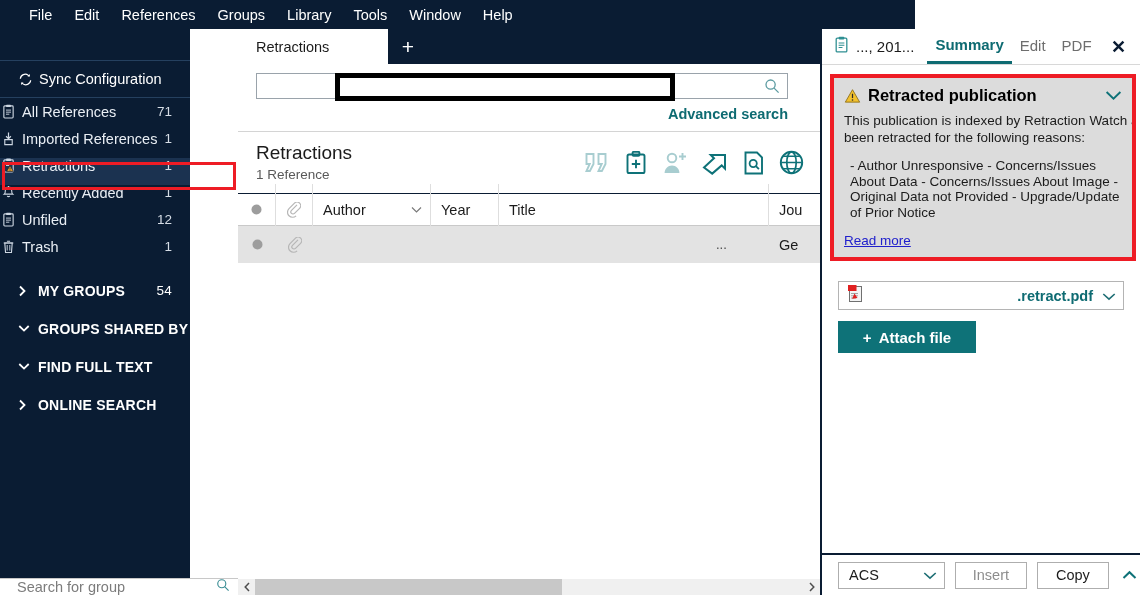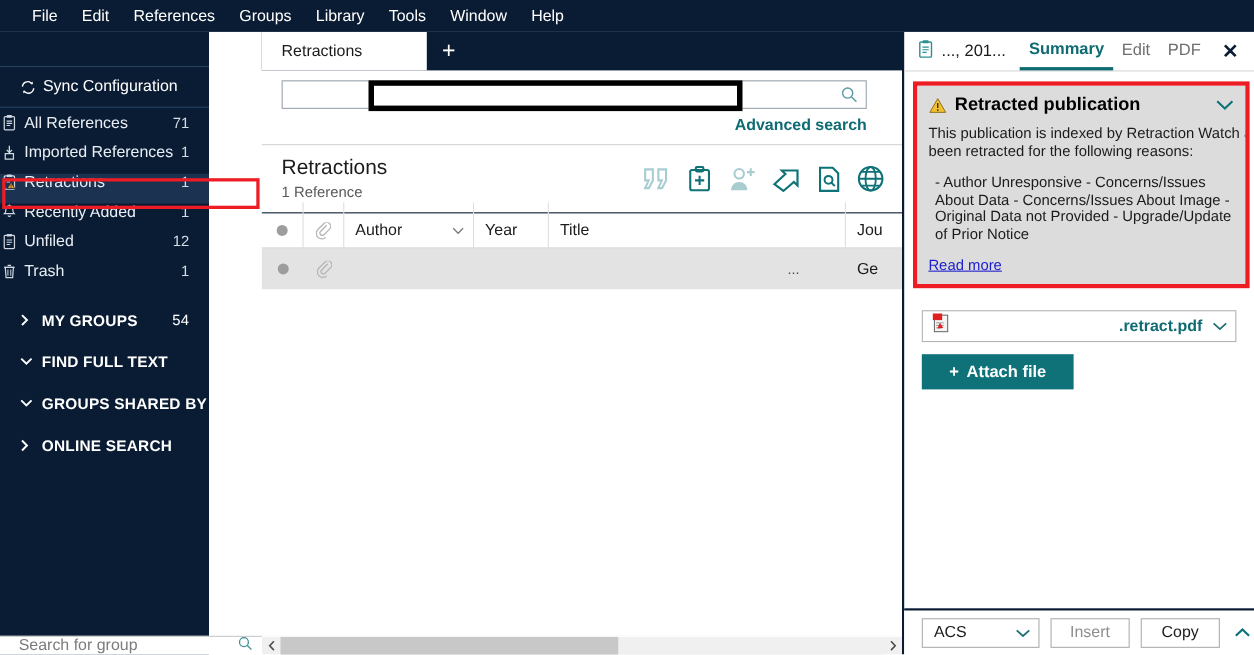--- a/index.html
+++ b/index.html
@@ -11,21 +11,21 @@
   }
   #app {
     position: relative;
     width: 1140px; height: 595px;
     background: #ffffff;
   }
 
   
   .menubar {
     position: absolute; left: 0; top: 0;
-    width: 1140px; height: 29px;
+    width: 915px; height: 29px;
     background: #0a1c33;
     display: flex; align-items: center;
     padding-left: 18px;
     z-index: 5;
   }
   .menu-item {
     color: #ffffff;
     font-size: 14.5px;
     padding: 2px 11px;
     line-height: 18px;
@@ -476,31 +476,31 @@
         <span class="glbl">MY GROUPS</span>
         <span class="gcnt">54</span>
       </div>
 
       <div class="group-row">
         <span class="chev">
           <svg width="12" height="9" viewBox="0 0 12 9">
               <path d="M1.3 2L6 6.6 10.7 2" fill="none" stroke="#ffffff" stroke-width="1.8"></path>
             </svg>
         </span>
-        <span class="glbl">FIND FULL TEXT</span>
+        <span class="glbl">GROUPS SHARED BY ...</span>
         <span class="gcnt"></span>
       </div>
 
       <div class="group-row">
         <span class="chev">
           <svg width="12" height="9" viewBox="0 0 12 9">
               <path d="M1.3 2L6 6.6 10.7 2" fill="none" stroke="#ffffff" stroke-width="1.8"></path>
             </svg>
         </span>
-        <span class="glbl">GROUPS SHARED BY ...</span>
+        <span class="glbl">FIND FULL TEXT</span>
         <span class="gcnt"></span>
       </div>
 
       <div class="group-row">
         <span class="chev">
           <svg width="9" height="12" viewBox="0 0 9 12">
               <path d="M2 1.5L6.5 6 2 10.5" fill="none" stroke="#ffffff" stroke-width="1.8"></path>
             </svg>
         </span>
         <span class="glbl">ONLINE SEARCH</span>

